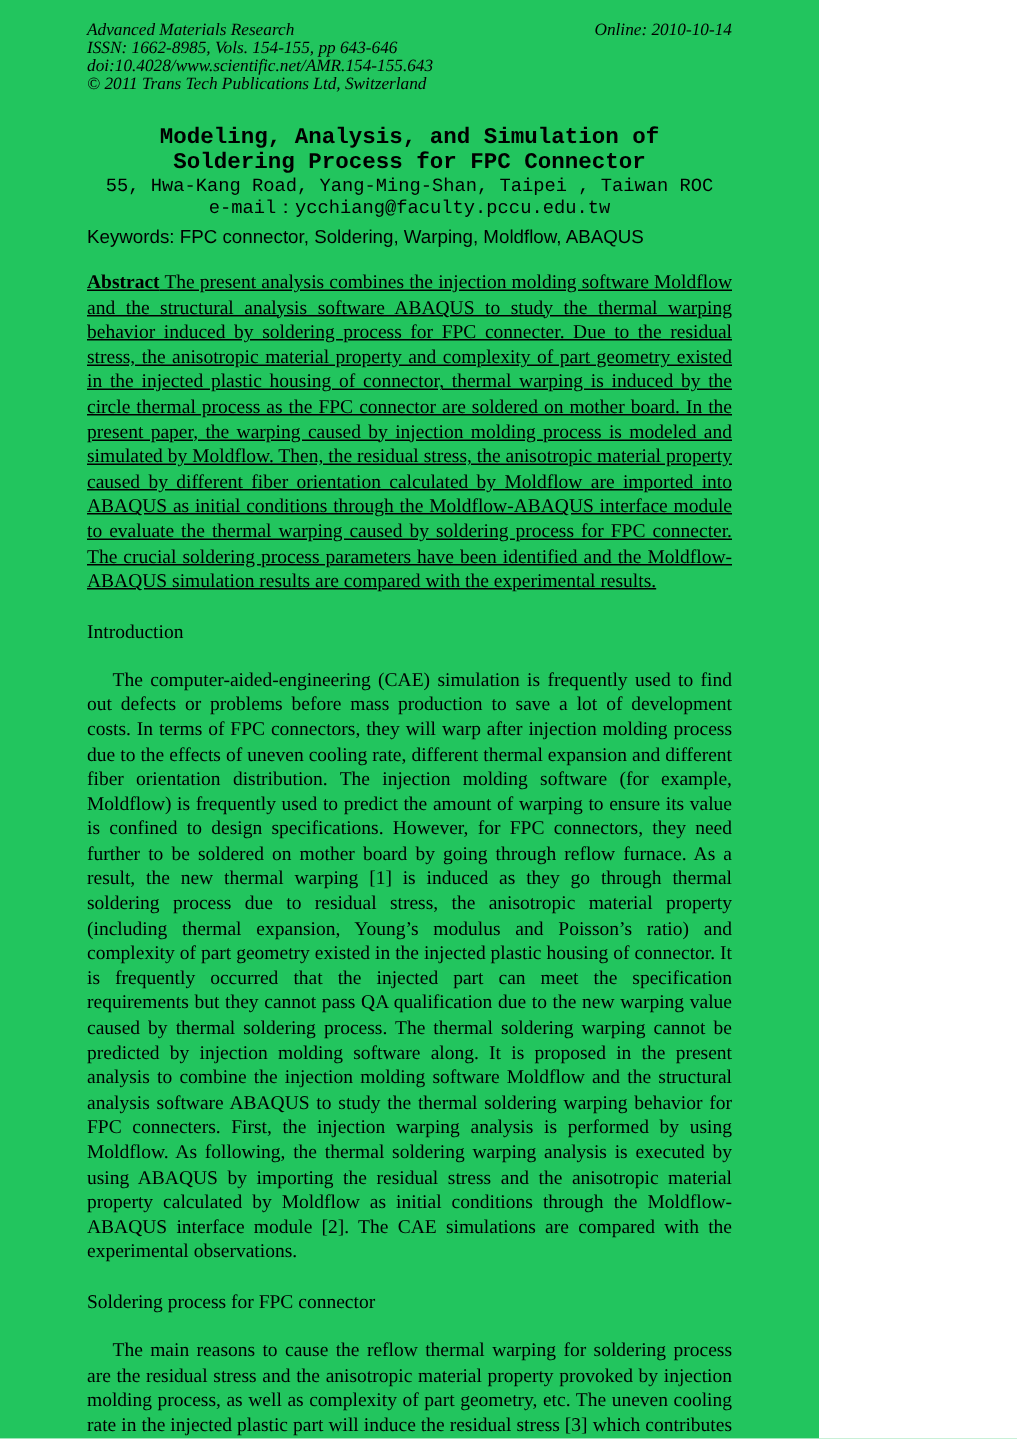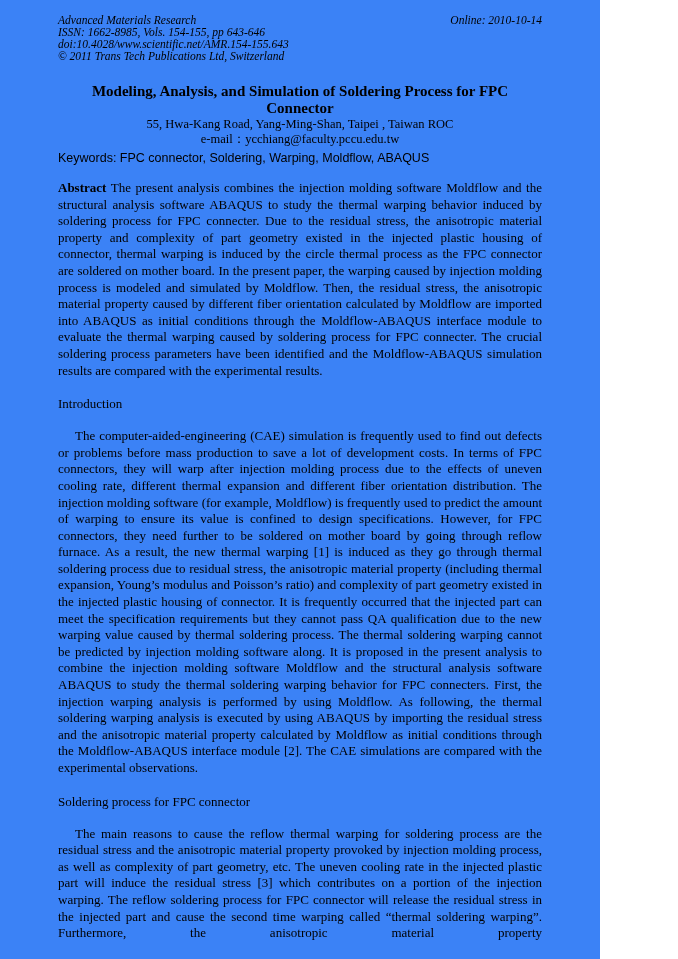--- a/index.html
+++ b/index.html
@@ -8,44 +8,44 @@
     background: #ffffff;
   }
   body {
     width: 678px;
     height: 959px;
     overflow: hidden;
     color: #000000;
   }
   .page {
     box-sizing: border-box;
-    width: 600px;
+    width: 546px;
     height: 959px;
     padding: 14px 58px 0 58px;
-    background: #3b82f6;
+    background: #22c55e;
   }
 
   
   .journal-header {
     display: flex;
     justify-content: space-between;
     align-items: flex-start;
     font-family: "Liberation Serif", serif;
     font-style: italic;
     font-size: 11.5px;
     line-height: 12px;
   }
   .journal-header .left div { white-space: nowrap; }
   .journal-header .right { white-space: nowrap; }
 
   
   .title-block {
     margin-top: 21px;
     text-align: center;
-    font-family: Liberation Serif, serif;
+    font-family: Liberation Mono, monospace;
   }
   .paper-title {
     font-size: 15px;
     font-weight: bold;
     line-height: 17px;
     margin: 0 10px;
   }
   .author-name {
     font-size: 14px;
     line-height: 17px;
@@ -66,20 +66,21 @@
 
   
   .body-text {
     font-family: "Liberation Serif", serif;
     font-size: 13px;
     line-height: 16.6px;
     text-align: justify;
   }
   .abstract-para {
     margin-top: 14px;
+    text-decoration: underline;
   }
   .abstract-label { font-weight: bold; }
   .section-heading {
     font-family: "Liberation Serif", serif;
     font-size: 13px;
     font-weight: normal;
     margin-top: 17px;
   }
   .section-para {
     margin-top: 16px;

